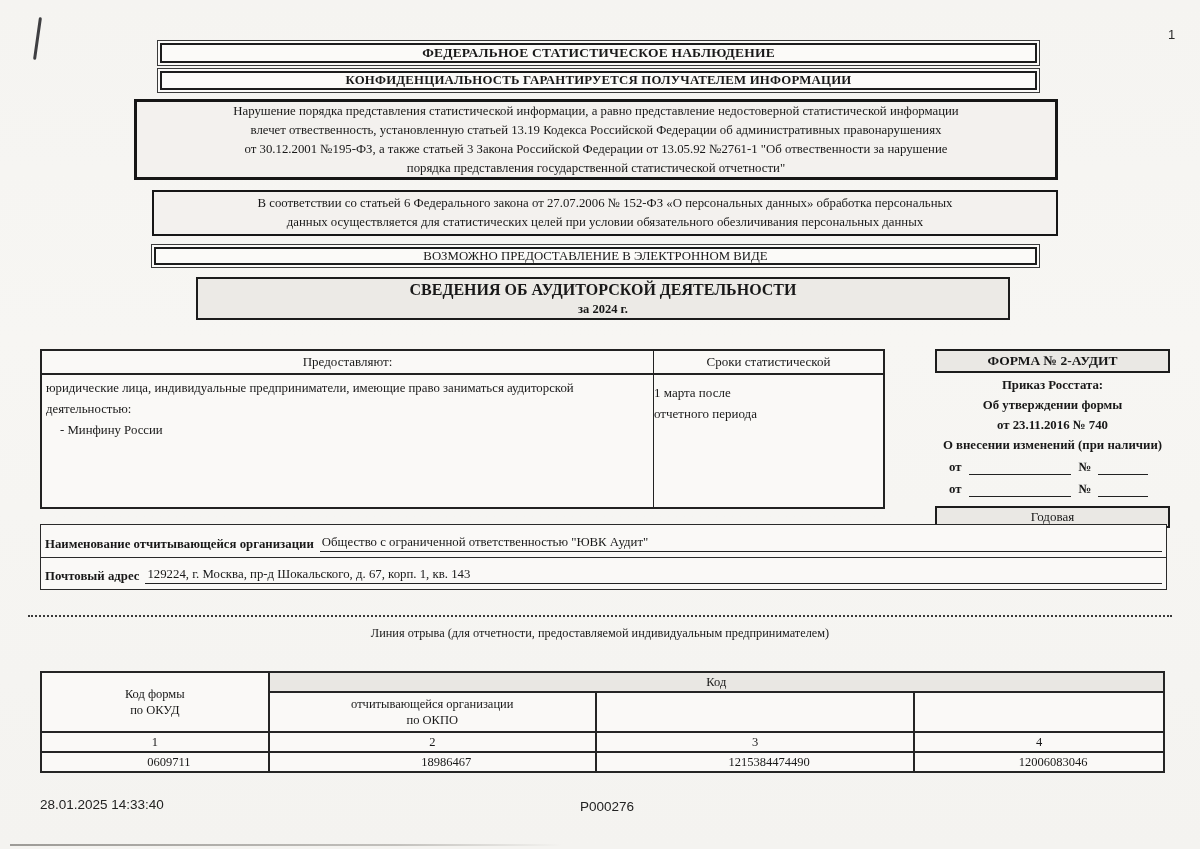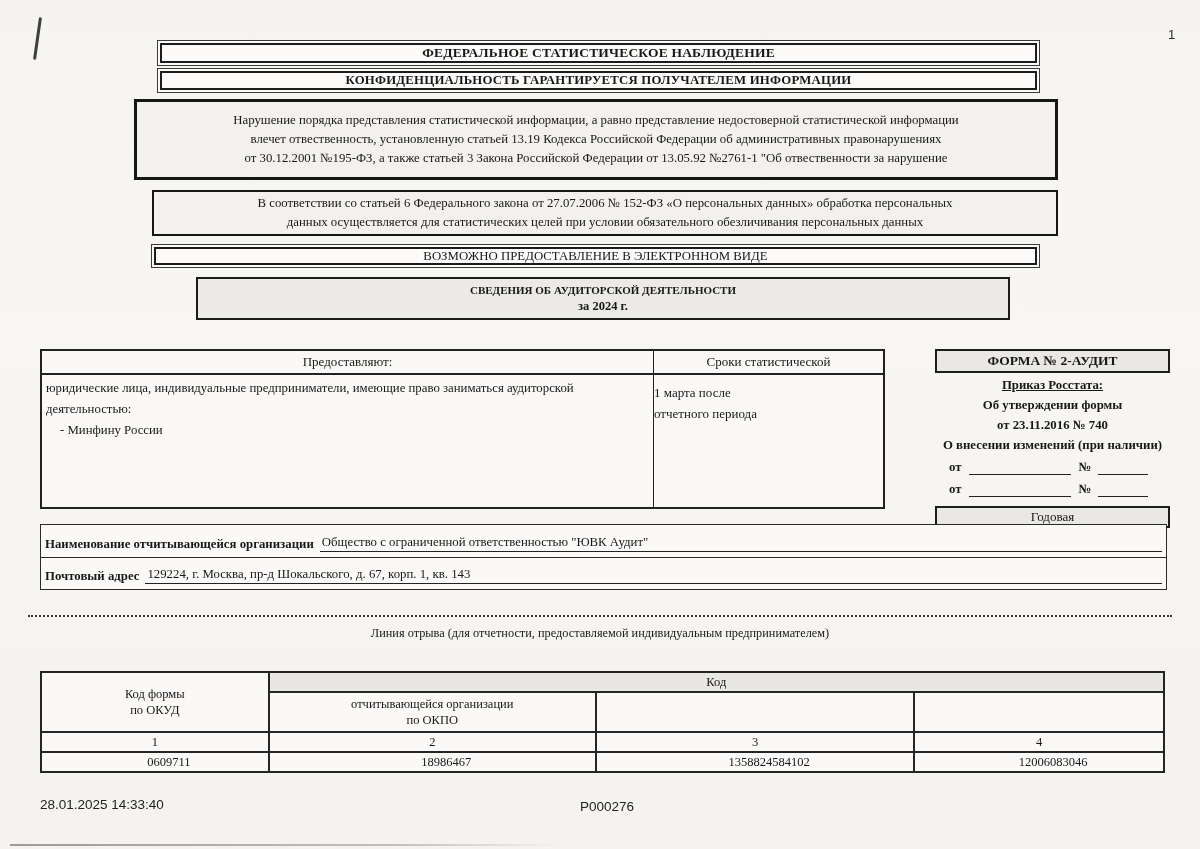--- a/index.html
+++ b/index.html
@@ -42,21 +42,21 @@
     position:absolute; border:3px solid #161616; background:#f3f1ee;
     display:flex; flex-direction:column; align-items:center; justify-content:center;
     text-align:center; font-size:12.8px; line-height:19px; padding:2px 10px;
   }
   .notice-box.thin { border-width:2.5px; }
   .title-box {
     position:absolute; border:2px solid #1c1c1c; background:#eceae6;
     display:flex; flex-direction:column; align-items:center; justify-content:center;
     text-align:center;
   }
-  .title-box .t1 { font-weight:bold; font-size:11px; }
+  .title-box .t1 { font-weight:bold; font-size:16px; }
   .title-box .t2 { font-size:12.5px; font-weight:bold; margin-top:3px; }
   
   .providers {
     position:absolute; left:40px; top:349px; width:845px; height:160px;
     border:2px solid #222; background:#faf9f7;
   }
   .providers .hdr { display:flex; height:24px; border-bottom:2px solid #222; }
   .providers .bdy { display:flex; height:132px; }
   .p-col1 { width:612px; border-right:1.5px solid #222; }
   .p-col2 { flex:1; }
@@ -150,20 +150,21 @@
   <div class="dbox" style="left:157px; top:68px; width:883px; height:25px;">
     <div class="dbox-inner">
       <span class="banner-text" style="font-size:12.8px;">КОНФИДЕНЦИАЛЬНОСТЬ ГАРАНТИРУЕТСЯ ПОЛУЧАТЕЛЕМ ИНФОРМАЦИИ</span>
     </div>
   </div>
 
   <div class="notice-box" style="left:134px; top:99px; width:924px; height:81px;">
     <div>Нарушение порядка представления статистической информации, а равно представление недостоверной статистической информации</div>
     <div>влечет отвественность, установленную статьей 13.19 Кодекса Российской Федерации об административных правонарушениях</div>
     <div>от 30.12.2001 №195-ФЗ, а также статьей 3 Закона Российской Федерации от 13.05.92 №2761-1 "Об отвественности за нарушение</div>
+    <div>порядка представления государственной статистической отчетности"</div>
   </div>
 
   <div class="notice-box thin" style="left:152px; top:190px; width:906px; height:46px;">
     <div>В соответствии со статьей 6 Федерального закона от 27.07.2006 № 152-ФЗ «О персональных данных» обработка персональных</div>
     <div>данных осуществляется для статистических целей при условии обязательного обезличивания персональных данных</div>
   </div>
 
   <div class="dbox" style="left:151px; top:244px; width:889px; height:24px;">
     <div class="dbox-inner">
       <span style="font-size:12.8px;">ВОЗМОЖНО ПРЕДОСТАВЛЕНИЕ В ЭЛЕКТРОННОМ ВИДЕ</span>
@@ -187,21 +188,21 @@
       </div>
       <div class="p-col2">
         <div>1 марта после</div>
         <div>отчетного периода</div>
       </div>
     </div>
   </div>
 
   <div class="formbox">
     <div class="fb-title">ФОРМА № 2-АУДИТ</div>
-    <div class="fb-line" style="text-decoration:underline;">Приказ Росстата:</div>
+    <div class="fb-line" style="">Приказ Росстата:</div>
     <div class="fb-line">Об утверждении формы</div>
     <div class="fb-line">от 23.11.2016 № 740</div>
     <div class="fb-line">О внесении изменений (при наличии)</div>
     <div class="fb-underline-row">
       <span>от</span>
       <span class="u-line u1"></span>
       <span>№</span>
       <span class="u-line u2"></span>
     </div>
     <div class="fb-underline-row">
@@ -246,21 +247,21 @@
     </tr>
     <tr class="numrow">
       <td>1</td>
       <td>2</td>
       <td>3</td>
       <td>4</td>
     </tr>
     <tr class="valrow">
       <td>0609711</td>
       <td>18986467</td>
-      <td>1358824584102</td>
+      <td>1215384474490</td>
       <td>12006083046</td>
     </tr>
   </tbody>
     </table>
 
   <div class="footer-ts">28.01.2025 14:33:40</div>
   <div class="footer-code">Р000276</div>
 
   <div class="scan-edge"></div>
 </div>

